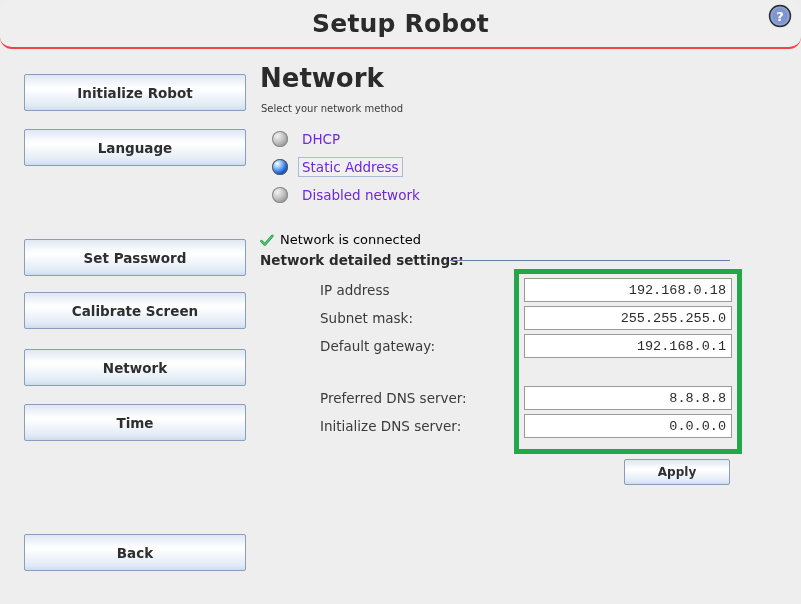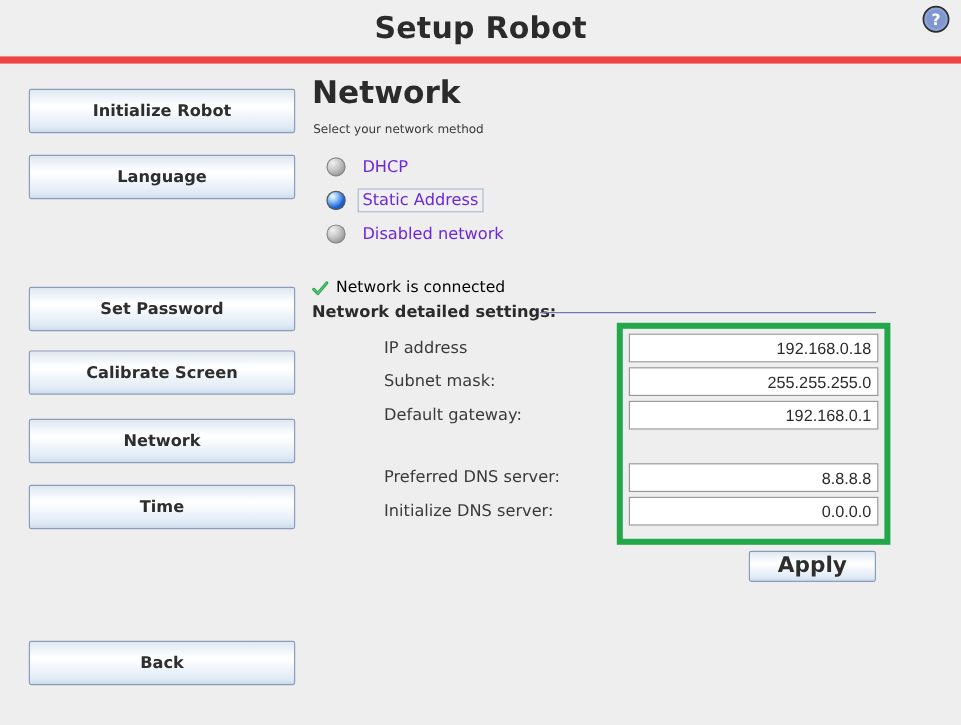--- a/index.html
+++ b/index.html
@@ -16,21 +16,22 @@
     color: #333333;
   }
 
   
   #header {
     position: absolute;
     left: 0; top: 0;
     width: 801px;
     height: 47px;
     background: #efefef;
-    border-bottom: 6px solid #ef4444;
+    border-bottom: 2px solid #ef4444;
+    border-radius: 12px;
   }
   #page-title {
     position: absolute;
     left: 0; top: 9px;
     width: 801px;
     text-align: center;
     font-size: 25px;
     font-weight: bold;
     color: #2b2b2b;
     letter-spacing: 0.2px;
@@ -175,21 +176,21 @@
     color: #3a3a3a;
   }
   .field-input {
     position: absolute;
     left: 266px;
     width: 208px;
     height: 24px;
     box-sizing: border-box;
     border: 1px solid #9a9a9a;
     background: #ffffff;
-    font-family: Liberation Sans, sans-serif;
+    font-family: Liberation Mono, monospace;
     font-size: 13.5px;
     color: #2b2b2b;
     text-align: right;
     padding: 0 5px;
     outline: none;
   }
 
   #apply-button {
     position: absolute;
     left: 366px; top: 410px;
@@ -197,21 +198,21 @@
     height: 26px;
     border: 1px solid #8b9dba;
     border-radius: 2px;
     background: linear-gradient(to bottom,
         #dfe7f1 0%,
         #fbfdff 34%,
         #ffffff 42%,
         #e0eaf5 88%,
         #ccdcec 100%);
     font-family: "DejaVu Sans", sans-serif;
-    font-size: 18px;
+    font-size: 12px;
     font-weight: bold;
     color: #2e2e2e;
     text-align: center;
     line-height: 24px;
     box-sizing: border-box;
     cursor: pointer;
     padding: 0;
   }
 </style>
 </head>

